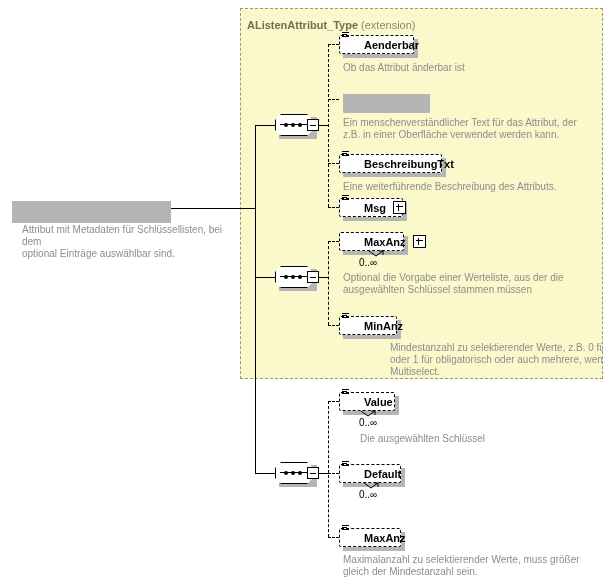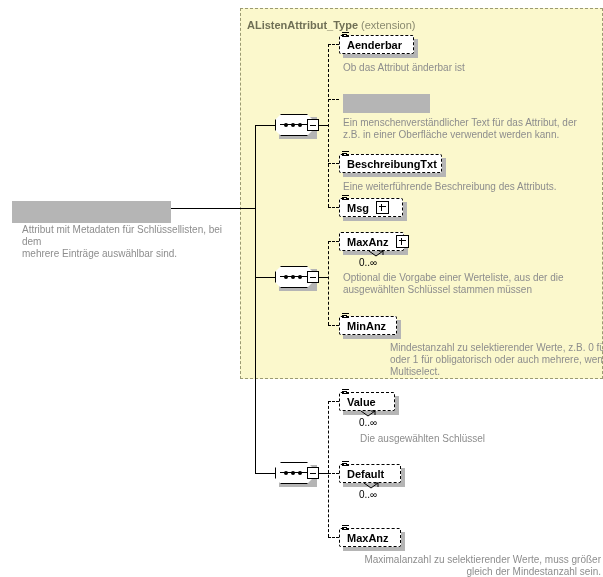--- a/index.html
+++ b/index.html
@@ -33,21 +33,21 @@
 
   
   .el{
     position:absolute;
     box-sizing:border-box;
     border:1px dashed #000;
     background:#ffffff;
     height:19px;
     display:flex;
     align-items:center;
-    padding:0 6px 0 7px;
+    padding:0 6px 0 24px;
     font-size:11px;
     font-weight:bold;
     color:#000;
     white-space:nowrap;
     border-radius:2px;
     z-index:5;
   }
   .el-shadow{
     position:absolute;
     background:#b5b5b5;
@@ -194,21 +194,21 @@
 
   <div class="ext-panel" style="left:240px;top:8px;width:363px;height:371px;"></div>
 
   <div class="ext-title" style="left:247px;top:19px;">
     <span>AListenAttribut_Type</span>
     <span class="ext-kind">(extension)</span>
   </div>
 
   <div class="el-shadow" style="left:12px;top:201px;width:159px;height:22px;"></div>
   <div class="note" style="left:22px;top:224px;width:215px;">Attribut mit Metadaten für Schlüssellisten, bei dem
-mehrere Einträge auswählbar sind.</div>
+optional Einträge auswählbar sind.</div>
 
   <div class="ln h" style="left:167px;top:208px;width:88px;"></div>
 
   <div class="ln v" style="left:255px;top:125px;height:348px;"></div>
 
   <div class="ln h" style="left:255px;top:125px;width:20px;"></div>
   <div class="seq" style="left:275px;top:114px;">
     <div class="shadow"></div>
     <div class="body"></div>
     <div class="dashline"></div>
@@ -359,16 +359,16 @@
   <div class="dln h" style="left:328px;top:537px;width:11px;"></div>
   <div class="el-shadow" style="left:343px;top:532px;width:62px;height:19px;"></div>
   <div class="el" style="left:339px;top:528px;width:62px;">
     <span class="glyph">
         <i></i>
         <i></i>
         <i></i>
       </span>
     <span>MaxAnz</span>
   </div>
-  <div class="note" style="left:343px;top:554px;width:258px;text-align:right;">Maximalanzahl zu selektierender Werte, muss größer
+  <div class="note" style="left:343px;top:554px;width:258px;">Maximalanzahl zu selektierender Werte, muss größer
 gleich der Mindestanzahl sein.</div>
 
 </div>
 
 </body></html>

